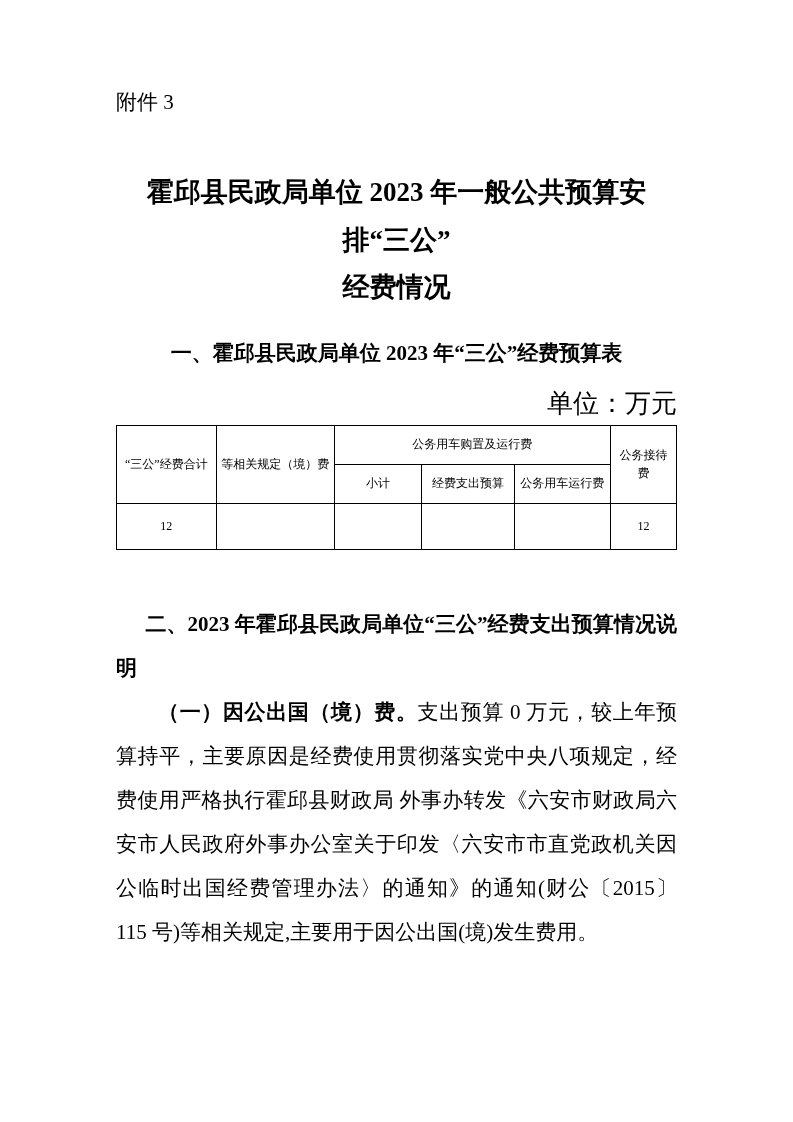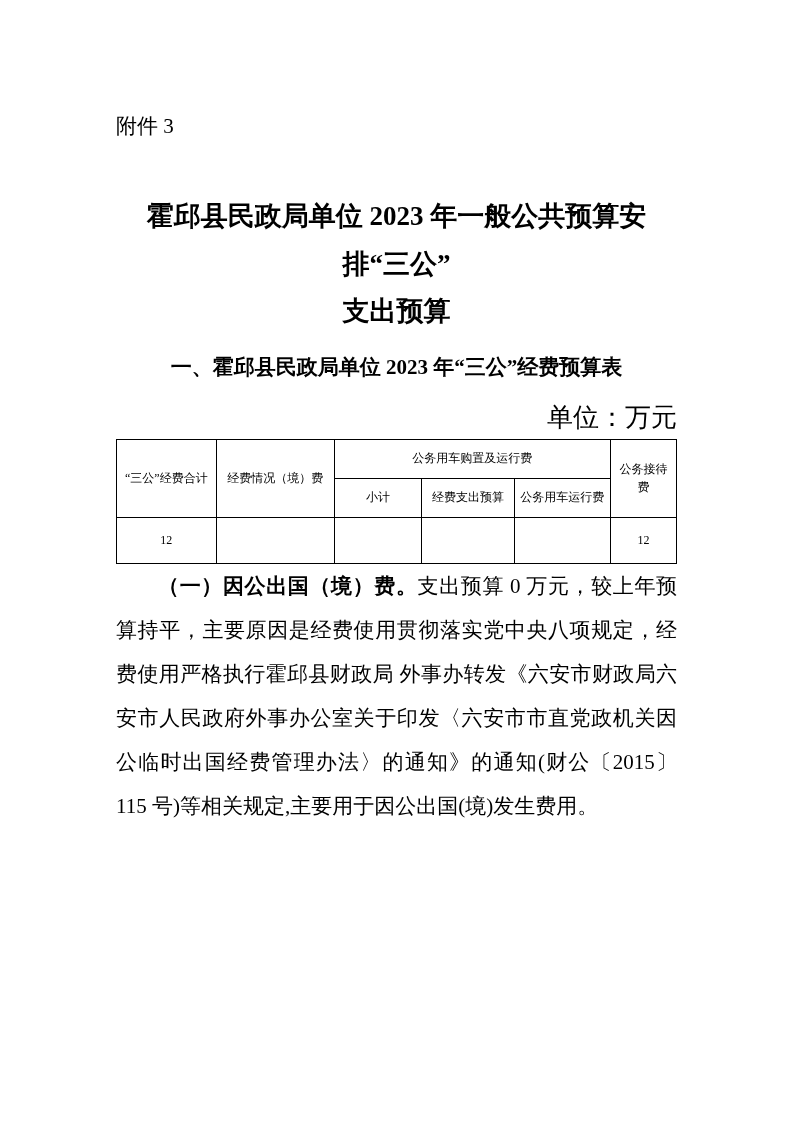--- a/index.html
+++ b/index.html
@@ -7,36 +7,36 @@
   body {
     width: 793px;
     height: 1122px;
     font-family: "Liberation Serif", "DejaVu Serif", serif;
     color: #000000;
     overflow: hidden;
   }
   .page {
     width: 793px;
     height: 1122px;
-    padding: 112px 116px 0 116px;
+    padding: 88px 116px 0 116px;
     background: #ffffff;
   }
   .attachment {
     font-size: 21px;
     line-height: 1.4;
   }
   .title {
     margin-top: 52px;
     font-size: 27px;
     font-weight: bold;
     text-align: center;
     line-height: 1.75;
   }
   .sec1-heading {
-    margin-top: 17px;
+    margin-top: 27px;
     font-size: 21px;
     font-weight: bold;
     text-align: center;
     line-height: 1.5;
   }
   .unit-note {
     margin-top: 16px;
     margin-bottom: 4px;
     font-size: 26px;
     text-align: right;
@@ -80,40 +80,40 @@
 </style>
 </head>
 <body>
 
 <div class="page">
 
   <div class="attachment">附件 3</div>
 
   <h1 class="title">
     <div>霍邱县民政局单位 2023 年一般公共预算安排“三公”</div>
-    <div>支出预算</div>
+    <div>经费情况</div>
   </h1>
 
   <h2 class="sec1-heading">一、霍邱县民政局单位 2023 年“三公”经费预算表</h2>
 
   <div class="unit-note">单位：万元</div>
 
   <table class="budget-table">
     <colgroup>
       <col style="width:17.8%">
       <col style="width:21.1%">
       <col style="width:15.6%">
       <col style="width:16.5%">
       <col style="width:17.2%">
       <col style="width:11.8%">
     </colgroup>
     <thead>
       <tr>
         <th rowspan="2">“三公”经费合计</th>
-        <th rowspan="2">经费情况（境）费</th>
+        <th rowspan="2">等相关规定（境）费</th>
         <th colspan="3">公务用车购置及运行费</th>
         <th rowspan="2">公务接待费</th>
       </tr>
       <tr>
         <th>小计</th>
         <th>经费支出预算</th>
         <th>公务用车运行费</th>
       </tr>
     </thead>
     <tbody>
@@ -121,17 +121,18 @@
         <td>12</td>
         <td></td>
         <td></td>
         <td></td>
         <td></td>
         <td>12</td>
       </tr>
     </tbody>
   </table>
 
+  <h2 class="sec2-heading">二、2023 年霍邱县民政局单位“三公”经费支出预算情况说明</h2>
 
 
   <p class="para"><span class="lead">（一）因公出国（境）费。</span><span>支出预算 0 万元，较上年预算持平，主要原因是经费使用贯彻落实党中央八项规定，经费使用严格执行霍邱县财政局 外事办转发《六安市财政局六安市人民政府外事办公室关于印发〈六安市市直党政机关因公临时出国经费管理办法〉的通知》的通知(财公〔2015〕115 号)等相关规定,主要用于因公出国(境)发生费用。</span></p>
 
 </div>
 
 </body></html>

